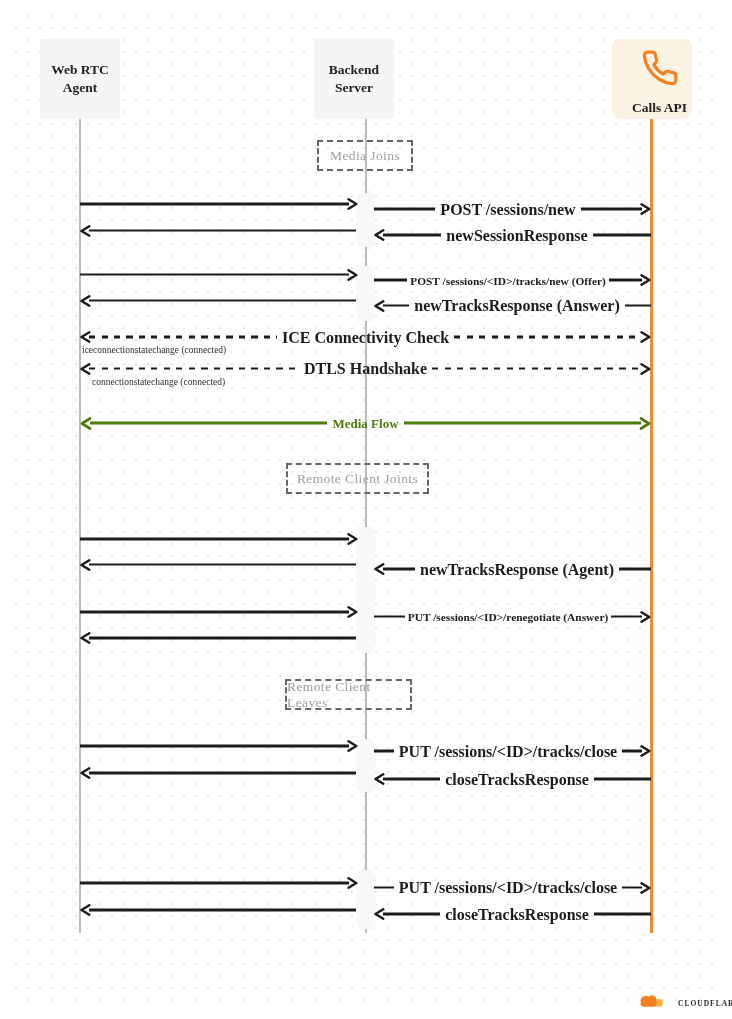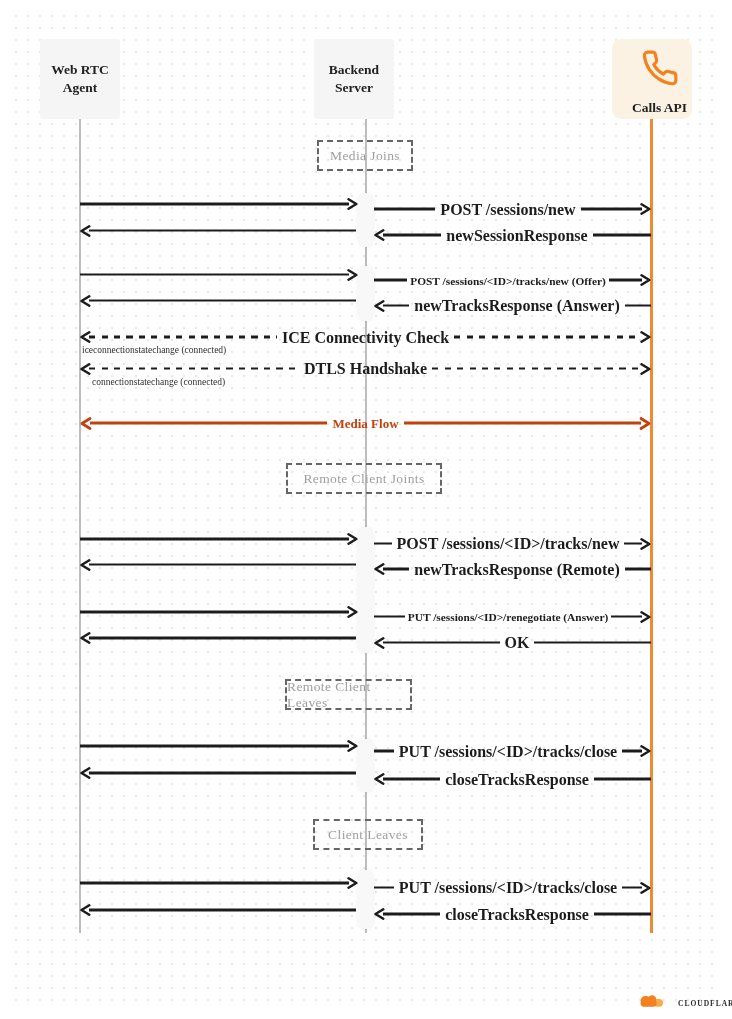--- a/index.html
+++ b/index.html
@@ -24,21 +24,21 @@
   .section{position:absolute;height:31px;border:2px dashed #666;box-sizing:border-box;
         display:flex;align-items:center;justify-content:center;font-size:13.5px;
         letter-spacing:.4px;color:#9E9E9E;}
   
   .arr{position:absolute;height:15px;display:flex;align-items:center;
        transform:translateY(-50%);color:#1c1c1c;}
   .arr .ln{flex:1;min-width:2px;height:2.3px;background:currentColor;}
   .arr.dashed .ln{background:repeating-linear-gradient(90deg,currentColor 0 6px,transparent 6px 12.5px);}
   .arr .lbl{font-weight:700;font-size:16px;white-space:nowrap;padding:0 5px;}
   .arr.tight .lbl{font-size:11.4px;padding:0 3px;}
-  .arr.orange{color:#c2410c;}
+  .arr.orange{color:#4d7c0f;}
   .arr.orange .ln{height:2.6px;}
   .arr.orange .lbl{font-size:13px;}
   .head{flex:0 0 auto;display:flex;}
   .head svg{display:block;}
   .head.r{margin-left:-2px;}
   .head.l{margin-right:-2px;}
   .note{position:absolute;font-size:9.5px;color:#2f2f2f;}
   
   .title{position:absolute;left:12px;top:987px;font-weight:700;font-size:16px;
          letter-spacing:.3px;color:#1b1b1b;}
@@ -74,29 +74,26 @@
       <svg width="38" height="38" viewBox="0 0 24 24" fill="none" stroke="#F48120" stroke-width="2" stroke-linecap="round" stroke-linejoin="round">
         <path d="M22 16.92v3a2 2 0 0 1-2.18 2 19.79 19.79 0 0 1-8.63-3.07 19.5 19.5 0 0 1-6-6 19.79 19.79 0 0 1-3.07-8.67A2 2 0 0 1 4.11 2h3a2 2 0 0 1 2 1.72 12.84 12.84 0 0 0 .7 2.81 2 2 0 0 1-.45 2.11L8.09 9.91a16 16 0 0 0 6 6l1.27-1.27a2 2 0 0 1 2.11-.45 12.84 12.84 0 0 0 2.81.7A2 2 0 0 1 22 16.92z"></path>
       </svg>
     </span>
     <span class="actor-label">Calls API</span>
   </div>
 
   <div class="section" style="left:317px;top:140px;width:96px">
     <span>Media Joins</span>
   </div>
-  <div class="section" style="left:286px;top:463px;width:156px">
+  <div class="section" style="left:286px;top:463px;width:143px">
     <span>Remote Client Joints</span>
   </div>
   <div class="section" style="left:285px;top:679px;width:127px">
     <span>Remote Client Leaves</span>
   </div>
-  <div class="section" style="left:313px;top:819px;width:110px">
-    <span>Client Leaves</span>
-  </div>
 
   <div class="arr" style="left:80px;width:278px;top:204px">
     <i class="ln"></i>
     <span class="head r">
         <svg width="11" height="13" viewBox="0 0 11 13">
           <path d="M1.5 1.8 L9.3 6.5 L1.5 11.2" fill="none" stroke="currentColor" stroke-width="2.5" stroke-linecap="round" stroke-linejoin="round"></path>
         </svg>
       </span>
   </div>
   <div class="arr" style="left:374px;width:277px;top:209px">
@@ -218,39 +215,29 @@
   </div>
 
   <div class="arr" style="left:80px;width:278px;top:539px">
     <i class="ln"></i>
     <span class="head r">
         <svg width="11" height="13" viewBox="0 0 11 13">
           <path d="M1.5 1.8 L9.3 6.5 L1.5 11.2" fill="none" stroke="currentColor" stroke-width="2.5" stroke-linecap="round" stroke-linejoin="round"></path>
         </svg>
       </span>
   </div>
-  <div class="arr" style="left:374px;width:277px;top:543.5px">
-    <i class="ln"></i>
-    <span class="lbl">POST /sessions/&lt;ID&gt;/tracks/new</span>
-    <i class="ln"></i>
-    <span class="head r">
-        <svg width="11" height="13" viewBox="0 0 11 13">
-          <path d="M1.5 1.8 L9.3 6.5 L1.5 11.2" fill="none" stroke="currentColor" stroke-width="2.5" stroke-linecap="round" stroke-linejoin="round"></path>
-        </svg>
-      </span>
-  </div>
 
   <div class="arr" style="left:374px;width:277px;top:569px">
     <span class="head l">
         <svg width="11" height="13" viewBox="0 0 11 13">
           <path d="M9.3 1.8 L1.5 6.5 L9.3 11.2" fill="none" stroke="currentColor" stroke-width="2.5" stroke-linecap="round" stroke-linejoin="round"></path>
         </svg>
       </span>
     <i class="ln"></i>
-    <span class="lbl">newTracksResponse (Remote)</span>
+    <span class="lbl">newTracksResponse (Agent)</span>
     <i class="ln"></i>
   </div>
   <div class="arr" style="left:80px;width:276px;top:564.5px">
     <span class="head l">
         <svg width="11" height="13" viewBox="0 0 11 13">
           <path d="M9.3 1.8 L1.5 6.5 L9.3 11.2" fill="none" stroke="currentColor" stroke-width="2.5" stroke-linecap="round" stroke-linejoin="round"></path>
         </svg>
       </span>
     <i class="ln"></i>
   </div>
@@ -267,30 +254,20 @@
     <i class="ln"></i>
     <span class="lbl">PUT /sessions/&lt;ID&gt;/renegotiate (Answer)</span>
     <i class="ln"></i>
     <span class="head r">
         <svg width="11" height="13" viewBox="0 0 11 13">
           <path d="M1.5 1.8 L9.3 6.5 L1.5 11.2" fill="none" stroke="currentColor" stroke-width="2.5" stroke-linecap="round" stroke-linejoin="round"></path>
         </svg>
       </span>
   </div>
 
-  <div class="arr" style="left:374px;width:277px;top:642.5px">
-    <span class="head l">
-        <svg width="11" height="13" viewBox="0 0 11 13">
-          <path d="M9.3 1.8 L1.5 6.5 L9.3 11.2" fill="none" stroke="currentColor" stroke-width="2.5" stroke-linecap="round" stroke-linejoin="round"></path>
-        </svg>
-      </span>
-    <i class="ln"></i>
-    <span class="lbl">OK</span>
-    <i class="ln"></i>
-  </div>
   <div class="arr" style="left:80px;width:276px;top:638px">
     <span class="head l">
         <svg width="11" height="13" viewBox="0 0 11 13">
           <path d="M9.3 1.8 L1.5 6.5 L9.3 11.2" fill="none" stroke="currentColor" stroke-width="2.5" stroke-linecap="round" stroke-linejoin="round"></path>
         </svg>
       </span>
     <i class="ln"></i>
   </div>
 
   <div class="arr" style="left:80px;width:278px;top:746px">

